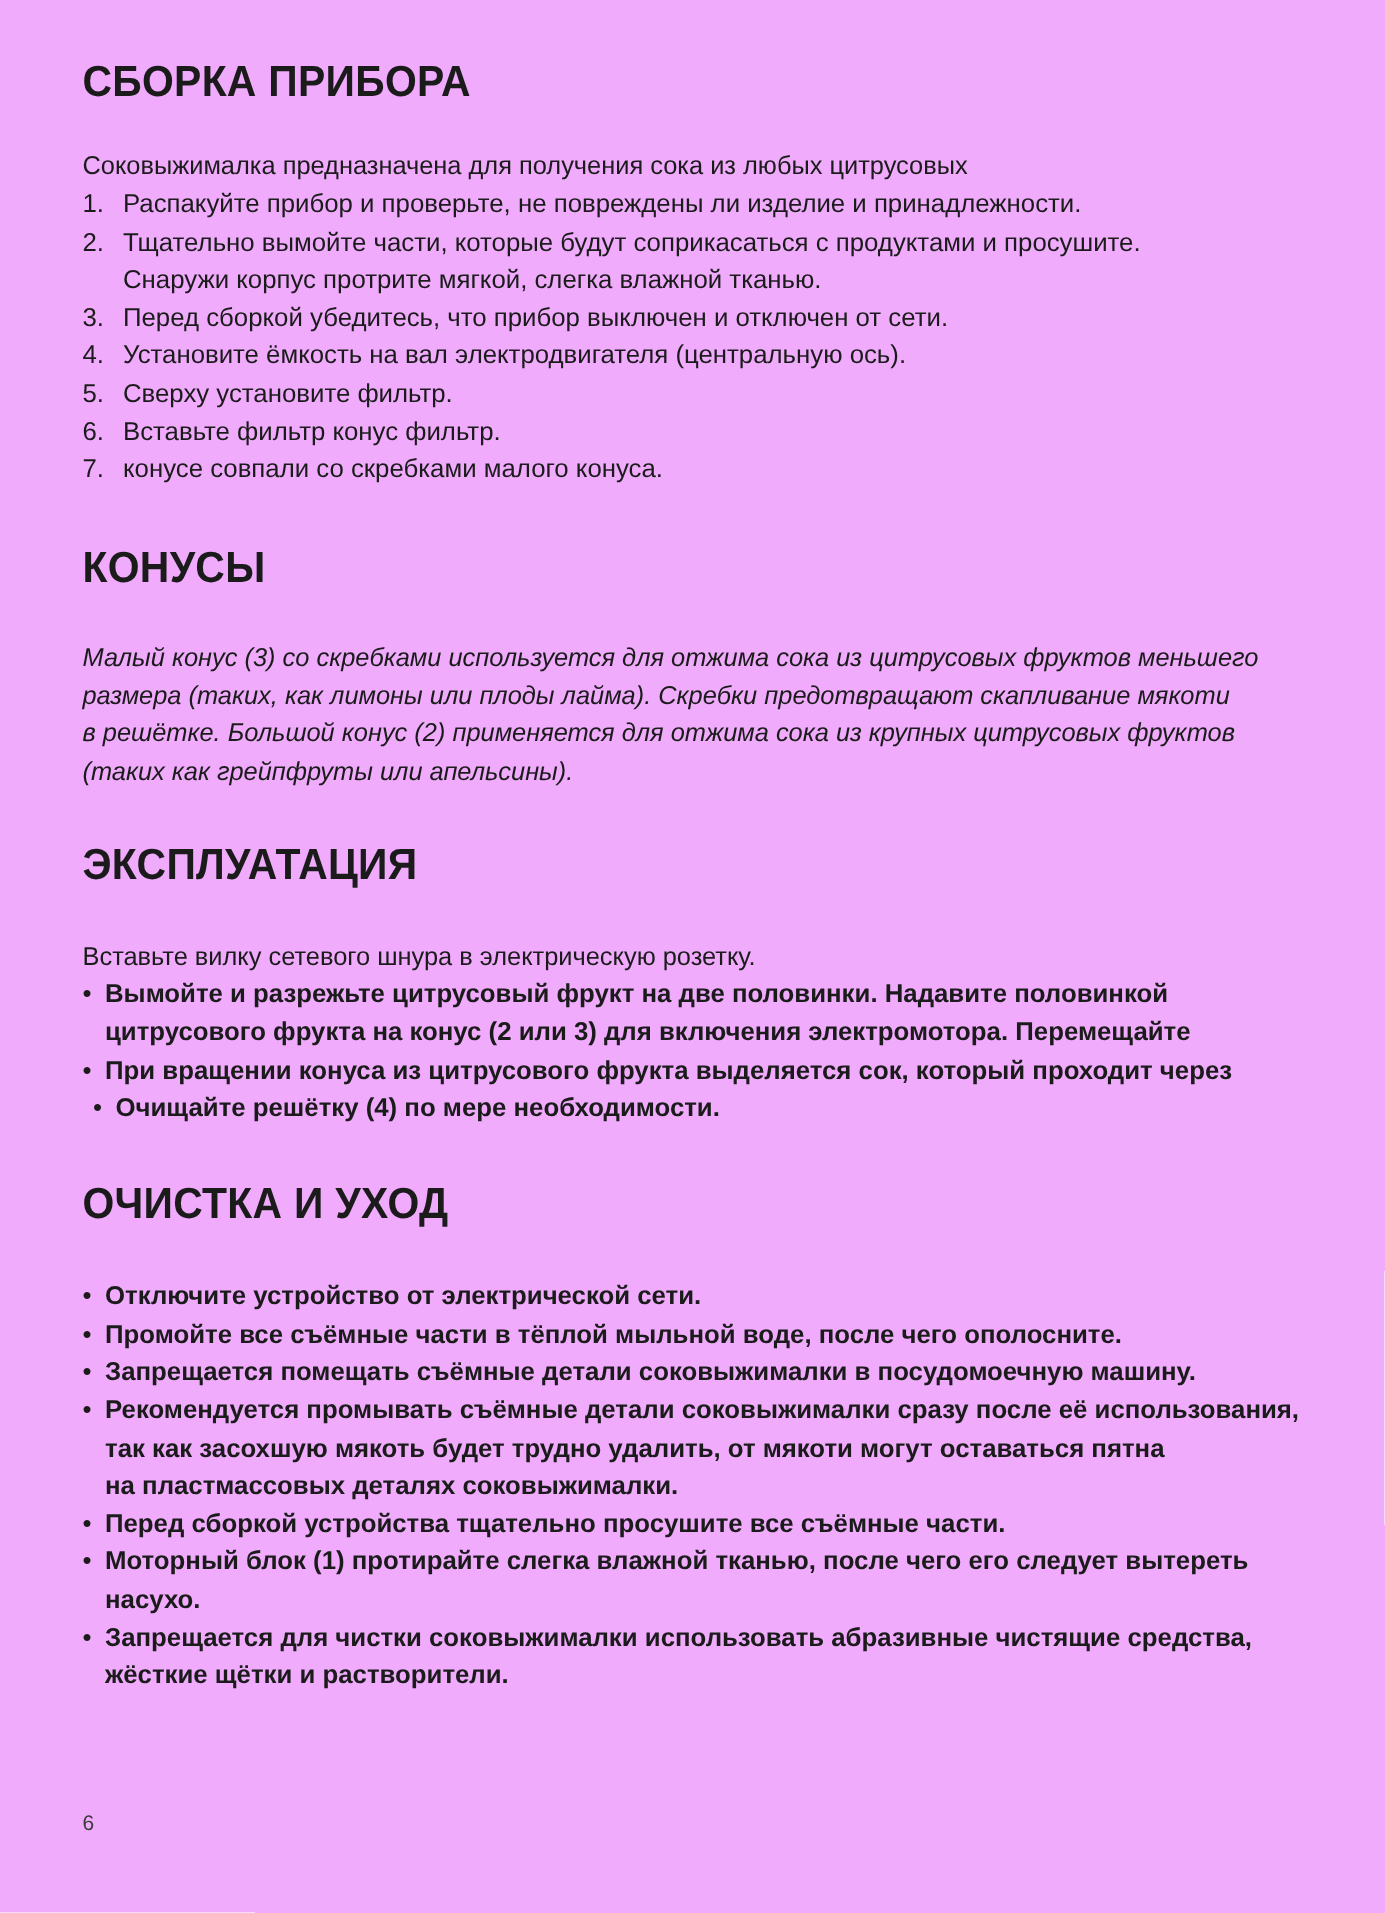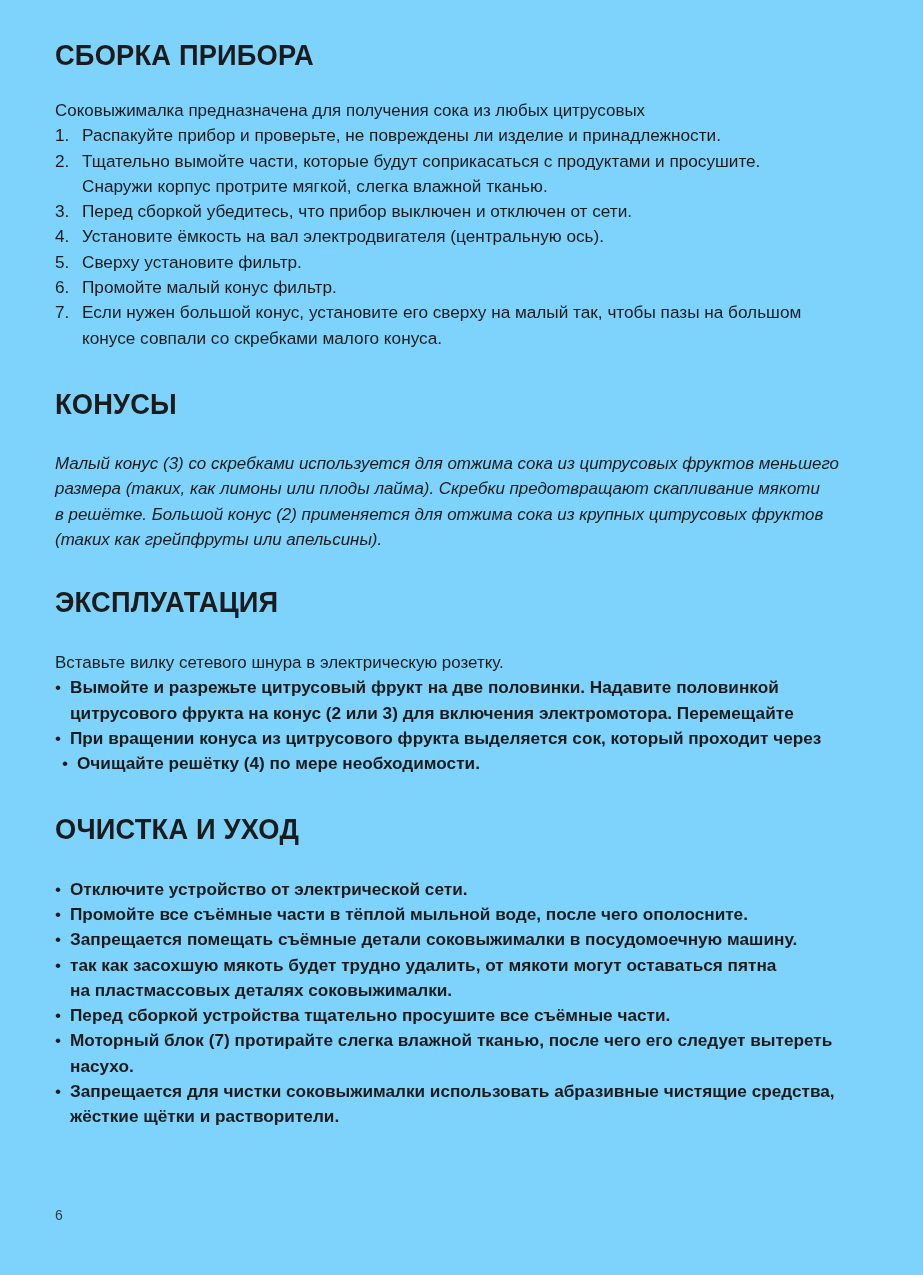--- a/index.html
+++ b/index.html
@@ -5,21 +5,21 @@
 <style>
   html, body {
     margin: 0;
     padding: 0;
     background: #ffffff;
   }
   .page {
     position: relative;
     width: 923px;
     height: 1275px;
-    background: #7dd3fc;
+    background: #f0abfc;
     overflow: hidden;
     font-family: "Liberation Sans", "DejaVu Sans", sans-serif;
     color: #1b1b1b;
     box-sizing: border-box;
   }
   .content {
     position: absolute;
     left: 55px;
     top: 38px;
     width: 832px;
@@ -148,25 +148,24 @@
       <li>
         <span class="marker">4.</span>
         <span class="li-line">Установите ёмкость на вал электродвигателя (центральную ось).</span>
       </li>
       <li>
         <span class="marker">5.</span>
         <span class="li-line">Сверху установите фильтр.</span>
       </li>
       <li>
         <span class="marker">6.</span>
-        <span class="li-line">Промойте малый конус фильтр.</span>
+        <span class="li-line">Вставьте фильтр конус фильтр.</span>
       </li>
       <li>
         <span class="marker">7.</span>
-        <span class="li-line">Если нужен большой конус, установите его сверху на малый так, чтобы пазы на большом</span>
         <span class="li-line">конусе совпали со скребками малого конуса.</span>
       </li>
     </ul>
 
     <div class="gap-after-list1"></div>
 
     <h2 class="section-heading">КОНУСЫ</h2>
     <div class="gap-after-h2"></div>
 
     <div class="block">
@@ -212,30 +211,31 @@
       <li>
         <span class="marker">•</span>
         <span class="li-line">Промойте все съёмные части в тёплой мыльной воде, после чего ополосните.</span>
       </li>
       <li>
         <span class="marker">•</span>
         <span class="li-line">Запрещается помещать съёмные детали соковыжималки в посудомоечную машину.</span>
       </li>
       <li>
         <span class="marker">•</span>
+        <span class="li-line">Рекомендуется промывать съёмные детали соковыжималки сразу после её использования,</span>
         <span class="li-line">так как засохшую мякоть будет трудно удалить, от мякоти могут оставаться пятна</span>
         <span class="li-line">на пластмассовых деталях соковыжималки.</span>
       </li>
       <li>
         <span class="marker">•</span>
         <span class="li-line">Перед сборкой устройства тщательно просушите все съёмные части.</span>
       </li>
       <li>
         <span class="marker">•</span>
-        <span class="li-line">Моторный блок (7) протирайте слегка влажной тканью, после чего его следует вытереть</span>
+        <span class="li-line">Моторный блок (1) протирайте слегка влажной тканью, после чего его следует вытереть</span>
         <span class="li-line">насухо.</span>
       </li>
       <li>
         <span class="marker">•</span>
         <span class="li-line">Запрещается для чистки соковыжималки использовать абразивные чистящие средства,</span>
         <span class="li-line">жёсткие щётки и растворители.</span>
       </li>
     </ul>
 
   </div>

